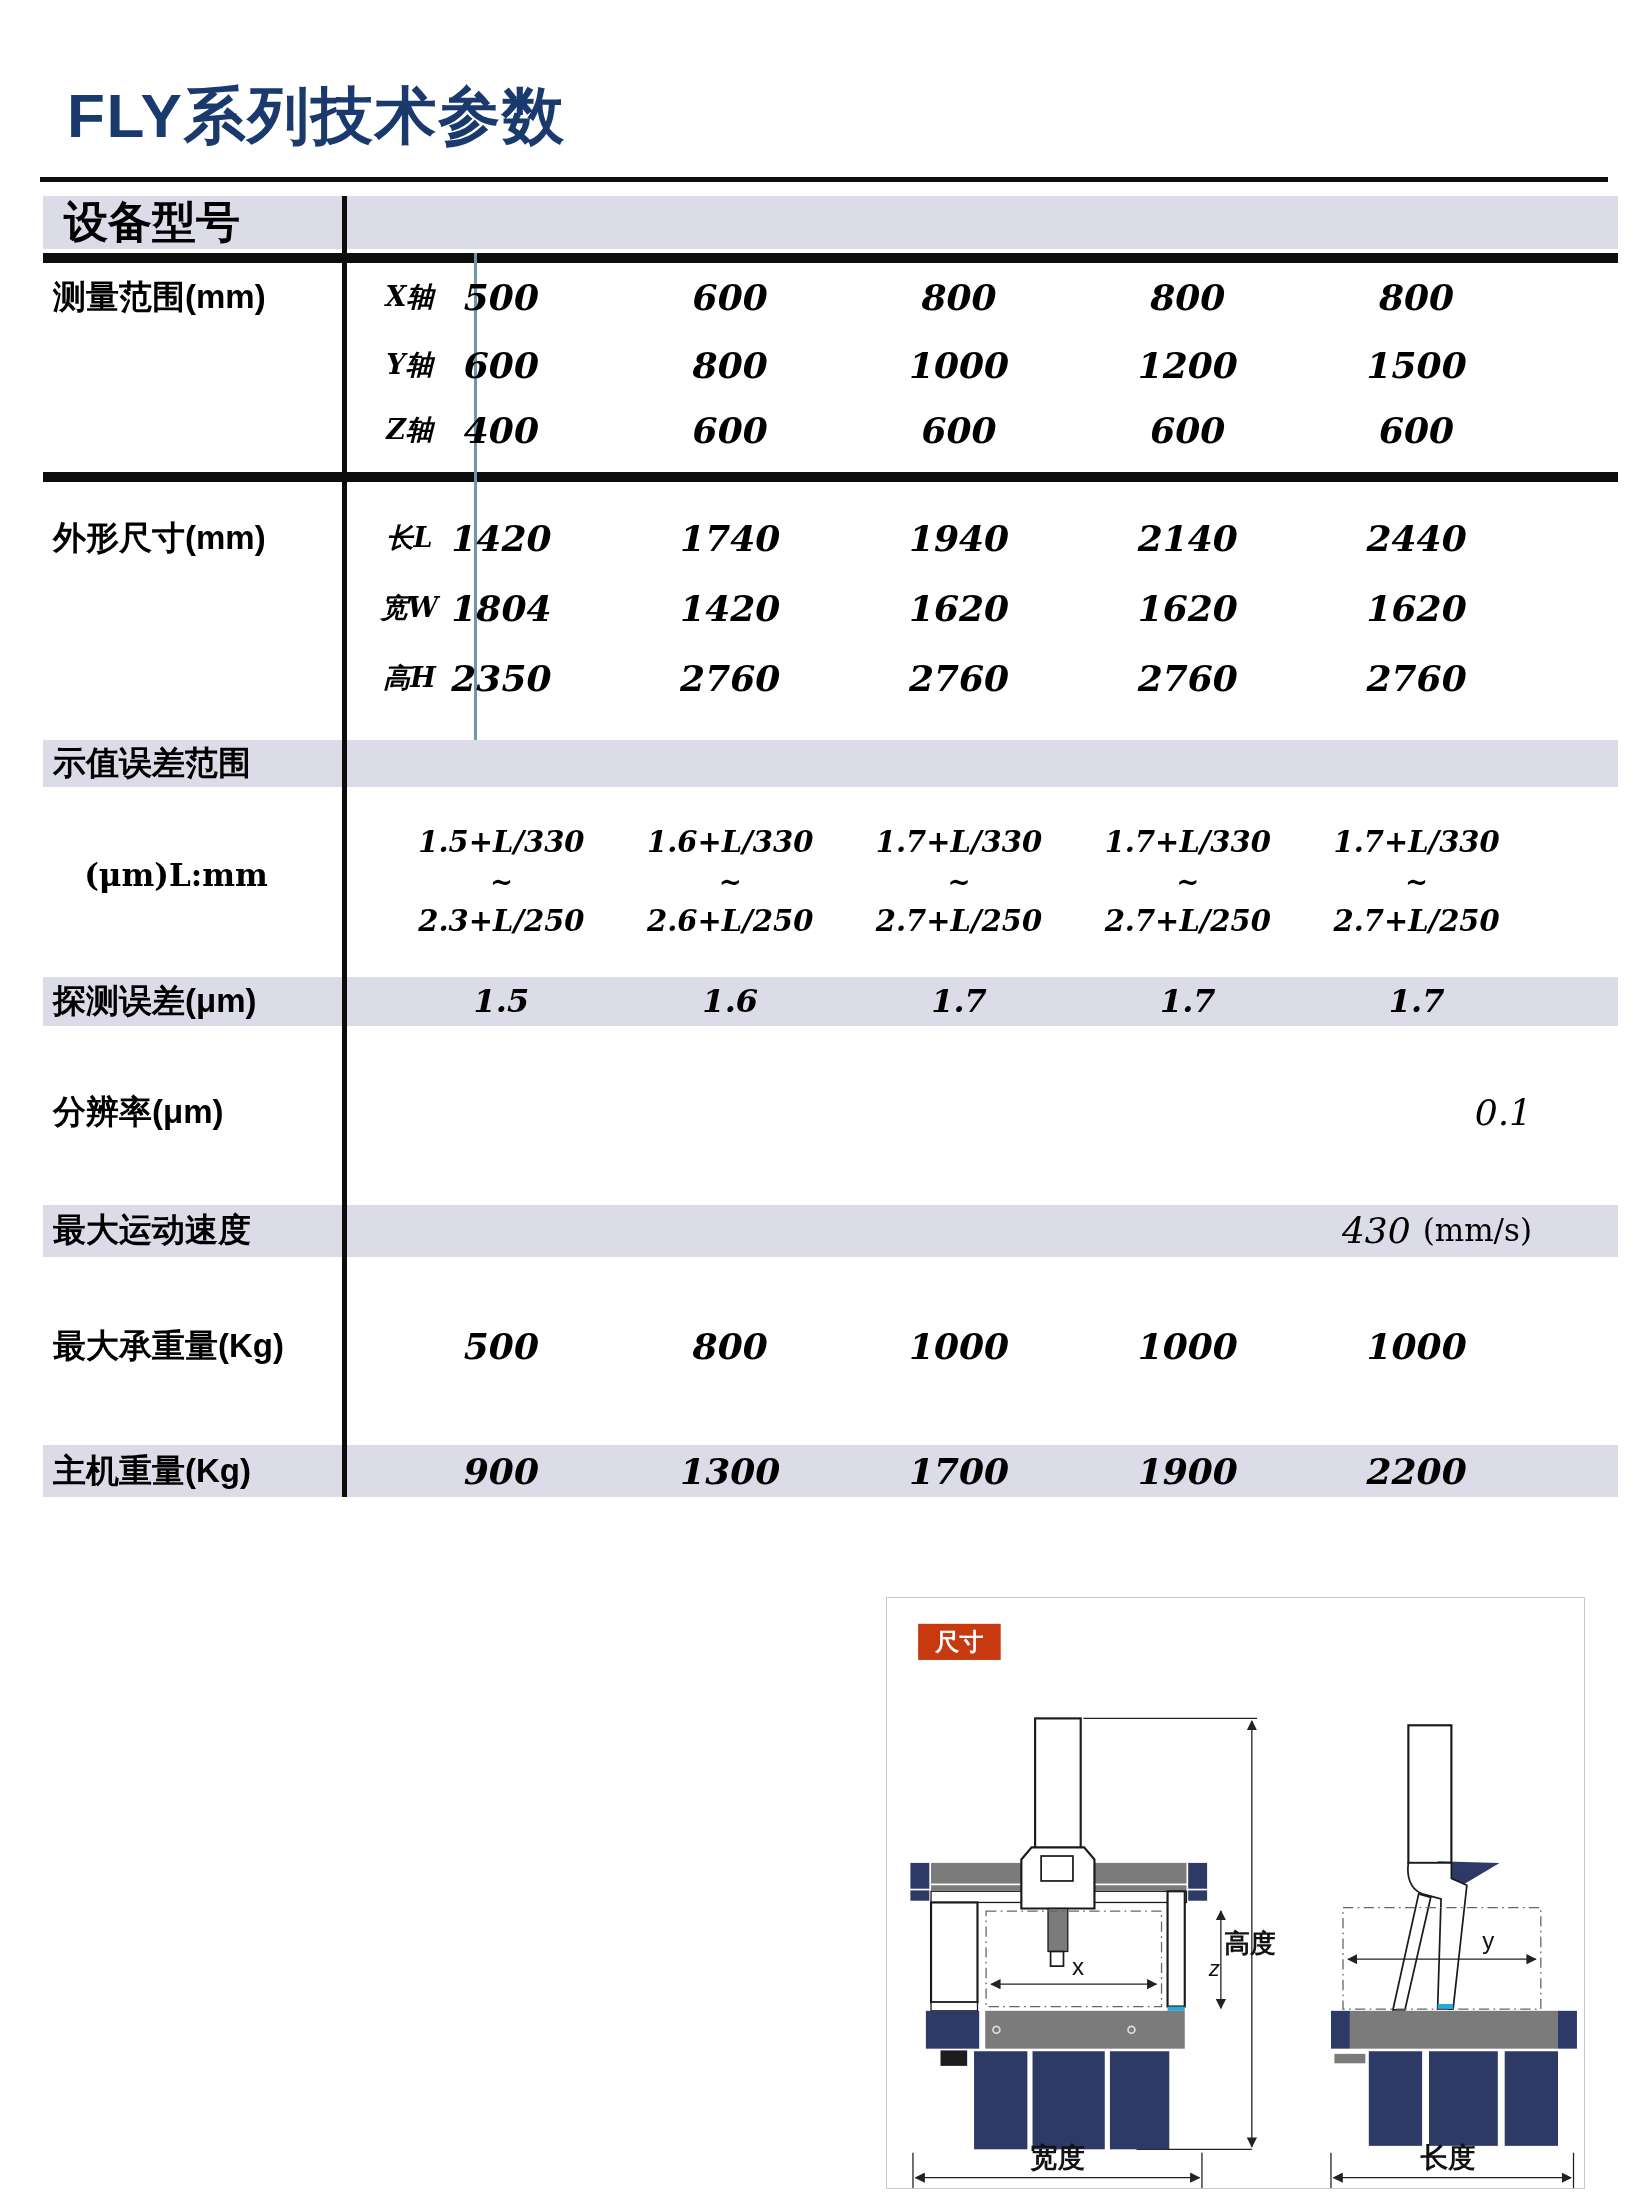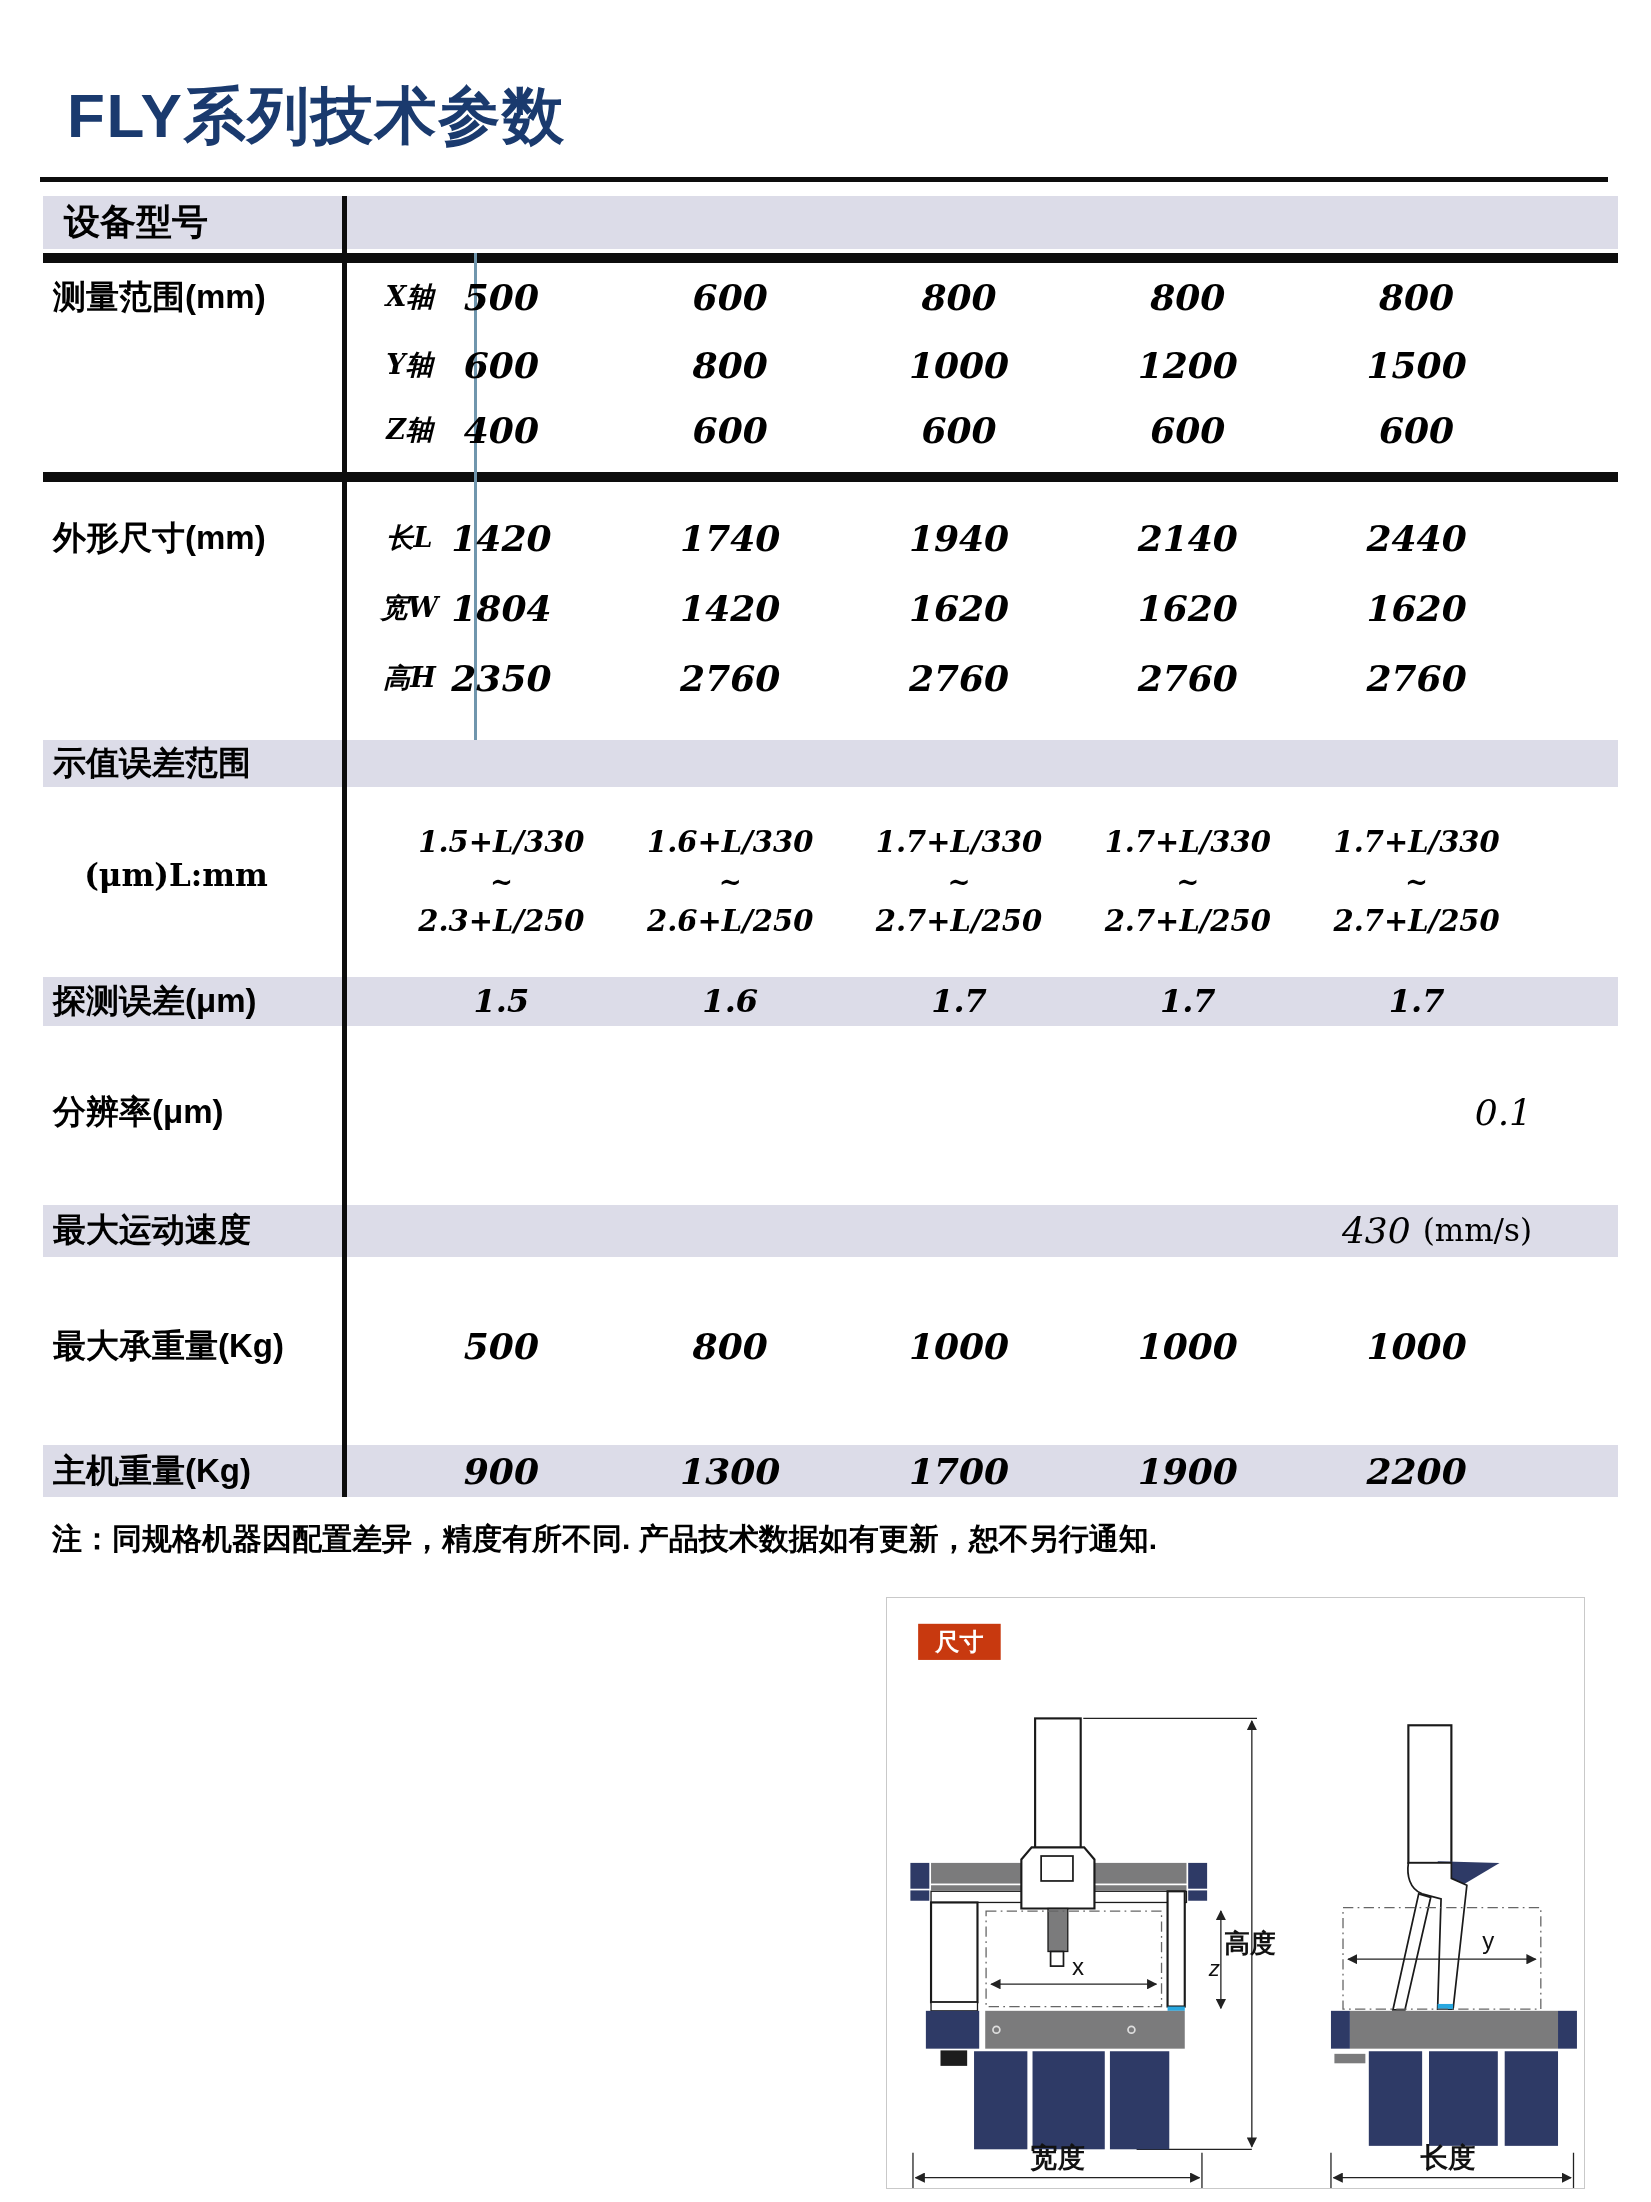--- a/index.html
+++ b/index.html
@@ -4,21 +4,21 @@
 <style>
   html,body{margin:0;padding:0;background:#ffffff;}
   .page{position:relative;width:1652px;height:2203px;background:#fff;overflow:hidden;
         font-family:"Liberation Sans","DejaVu Sans",sans-serif;color:#000;}
   .title{position:absolute;left:67px;top:74px;font-size:62px;font-weight:bold;color:#1a3a6e;letter-spacing:1.7px;}
   .hline{position:absolute;background:#0d0d0d;}
   .band{position:absolute;left:43px;width:1575px;background:#dcdce8;}
   .t-label{position:absolute;left:53px;height:48px;display:flex;align-items:center;
            font-weight:bold;font-size:33px;white-space:nowrap;}
   .hdr-label{position:absolute;left:64px;top:196px;height:53px;display:flex;align-items:center;
-           font-weight:bold;font-size:36px;}
+           font-weight:bold;font-size:44px;}
   .axis-label{position:absolute;left:351px;width:117px;height:48px;display:flex;align-items:center;justify-content:center;
            font-family:"DejaVu Serif","Liberation Serif",serif;font-style:italic;font-weight:bold;font-size:27px;}
   .vals{position:absolute;left:387px;width:1144px;height:48px;display:grid;
         grid-template-columns:repeat(5,1fr);align-items:center;}
   .vals span{text-align:center;}
   .models span{font-size:39px;font-weight:bold;letter-spacing:0.9px;}
   .num span{font-family:"DejaVu Serif","Liberation Serif",serif;font-style:italic;font-weight:bold;font-size:36px;}
   .err span{font-family:"DejaVu Serif","Liberation Serif",serif;font-style:italic;font-weight:bold;font-size:29px;}
   .til span{font-family:"DejaVu Serif","Liberation Serif",serif;font-style:italic;font-weight:bold;font-size:27.5px;}
   .prb span{font-family:"DejaVu Serif","Liberation Serif",serif;font-style:italic;font-weight:bold;font-size:32px;}
@@ -162,21 +162,20 @@
 
   <div class="t-label" style="top:1447px;">主机重量(Kg)</div>
   <div class="vals num" style="top:1447px;">
     <span>900</span>
     <span>1300</span>
     <span>1700</span>
     <span>1900</span>
     <span>2200</span>
   </div>
 
-  <div class="note">注：同规格机器因配置差异，精度有所不同.  产品技术数据如有更新，恕不另行通知.</div>
 
 
   <div class="panel">
     <svg width="697" height="590" viewBox="0 0 810 686">
       <defs>
         <marker id="arw" viewBox="0 0 10 10" refX="9" refY="5" markerWidth="8" markerHeight="8" orient="auto-start-reverse">
           <path d="M0,0 L10,5 L0,10 z" fill="#222"></path>
         </marker>
       </defs>
 

